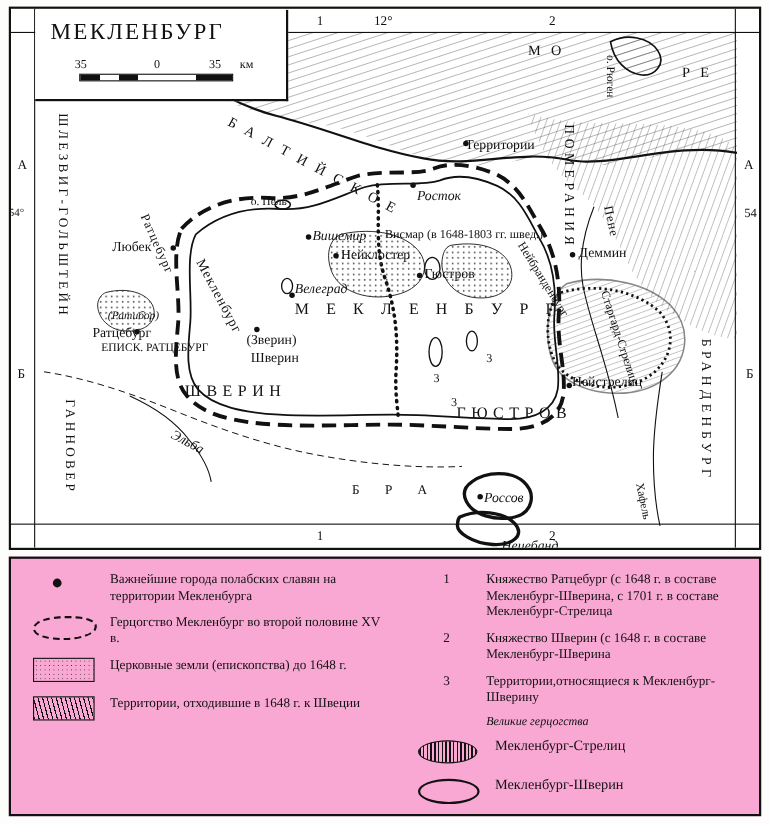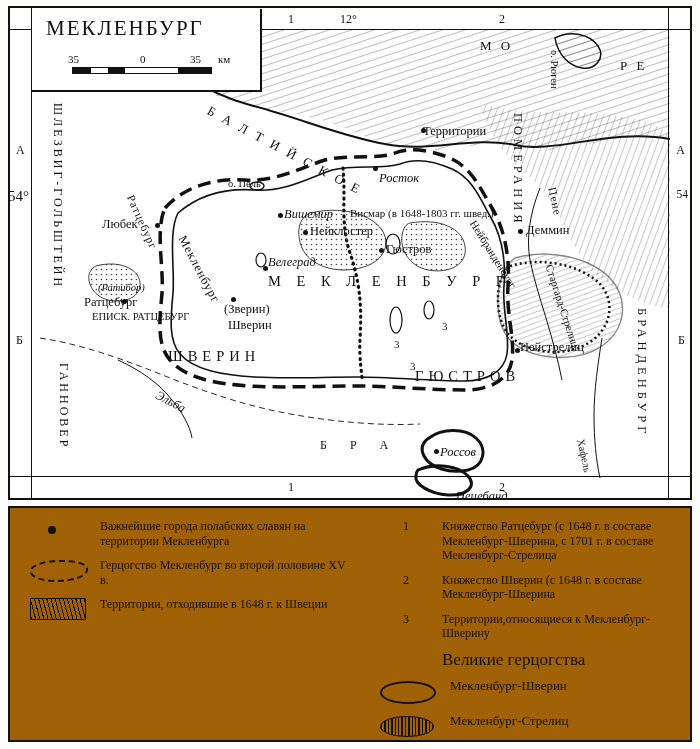--- a/index.html
+++ b/index.html
@@ -154,21 +154,21 @@
 
   
   .legend {
     position: absolute;
     left: 8px;
     top: 506px;
     width: 684px;
     height: 236px;
     border: 2px solid #111;
     box-sizing: border-box;
-    background: #a16207;
+    background: #f9a8d4;
   }
   .legend-col {
     position: absolute;
     top: 10px;
     bottom: 6px;
   }
   .legend-col.left { left: 10px; width: 330px; }
   .legend-col.right { left: 360px; width: 320px; }
 
   .legend-row {
@@ -246,23 +246,24 @@
   }
   .sym-oval-hatch {
     position: absolute;
     left: 10px; top: 3px;
     width: 52px; height: 19px;
     border-radius: 50%;
     border: 1px solid #111;
     background-image: repeating-linear-gradient(90deg, #111 0 1.4px, transparent 1.4px 3.4px);
   }
   .legend-heading {
-    font-size: 17px;
+    font-size: 11px;
     margin: 4px 0 8px 0;
     font-family: "Liberation Serif", serif;
+    font-style: italic;
   }
 </style>
 </head>
 <body>
 
 <div id="page">
 
   <div class="map-frame">
     <div class="map-inner">
 
@@ -352,21 +353,21 @@
       <div class="edge-strip-right"></div>
 
       <div class="grid-label" style="left:278px; top:4px;">1</div>
       <div class="grid-label" style="left:330px; top:4px;">12°</div>
       <div class="grid-label" style="left:489px; top:4px;">2</div>
 
       <div class="grid-label" style="left:278px; bottom:3px;">1</div>
       <div class="grid-label" style="left:489px; bottom:3px;">2</div>
 
       <div class="grid-label" style="left:6px; top:135px;">А</div>
-      <div class="grid-label" style="left:-2px; top:180px; font-size:15px;">54°</div>
+      <div class="grid-label" style="left:-2px; top:180px; font-size:10px;">54°</div>
       <div class="grid-label" style="left:6px; top:325px;">Б</div>
 
       <div class="grid-label" style="right:5px; top:135px;">А</div>
       <div class="grid-label" style="right:2px; top:180px; font-size:11.5px;">54</div>
       <div class="grid-label" style="right:5px; top:325px;">Б</div>
 
       <div class="title-box">
         <div class="title-text">МЕКЛЕНБУРГ</div>
         <div class="scale-wrap">
           <div class="scale-bar"></div>
@@ -462,20 +463,26 @@
         <div class="legend-text">Важнейшие города полабских славян на территории Мекленбурга</div>
       </div>
 
       <div class="legend-row">
         <div class="legend-sym">
             <span class="sym-duchy"></span>
           </div>
         <div class="legend-text">Герцогство Мекленбург во второй половине XV в.</div>
       </div>
 
+      <div class="legend-row">
+        <div class="legend-sym">
+            <span class="sym-church"></span>
+          </div>
+        <div class="legend-text">Церковные земли (епископства) до 1648 г.</div>
+      </div>
 
 
       <div class="legend-row">
         <div class="legend-sym">
             <span class="sym-hatch"></span>
           </div>
         <div class="legend-text">Территории, отходившие в 1648 г. к Швеции</div>
       </div>
 
     </div>
@@ -494,28 +501,28 @@
 
       <div class="legend-row">
         <div class="legend-num">3</div>
         <div class="legend-text">Территории,относящиеся к Мекленбург-Шверину</div>
       </div>
 
       <div class="legend-heading" style="margin-left:72px;">Великие герцогства</div>
 
       <div class="legend-row">
         <div class="legend-sym">
+            <span class="sym-oval-hatch"></span>
+          </div>
+        <div class="legend-text bold">Мекленбург-Стрелиц</div>
+      </div>
+
+      <div class="legend-row">
+        <div class="legend-sym">
             <span class="sym-oval"></span>
           </div>
         <div class="legend-text bold">Мекленбург-Шверин</div>
       </div>
 
-      <div class="legend-row">
-        <div class="legend-sym">
-            <span class="sym-oval-hatch"></span>
-          </div>
-        <div class="legend-text bold">Мекленбург-Стрелиц</div>
-      </div>
-
     </div>
   </div>
 
 </div>
 
 </body></html>

